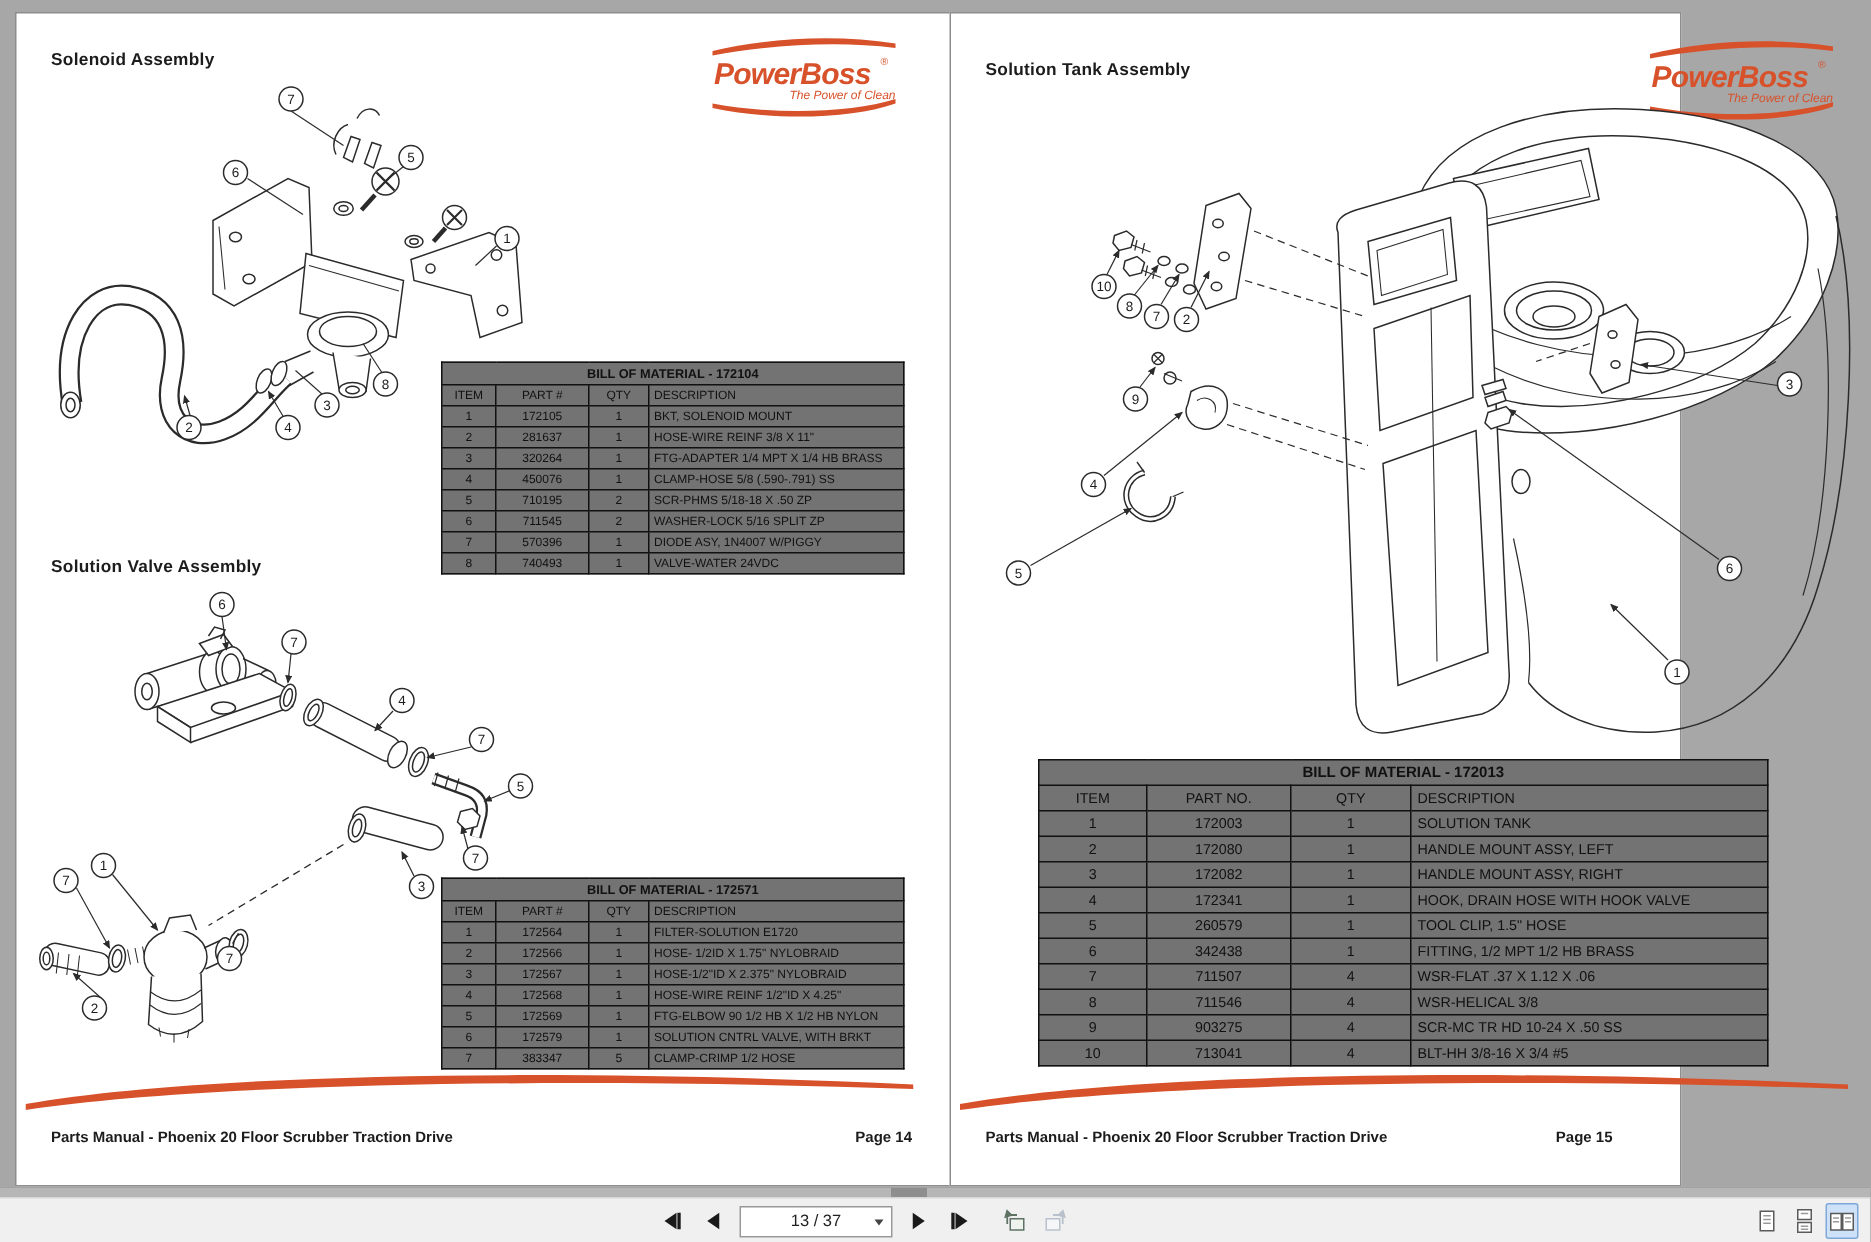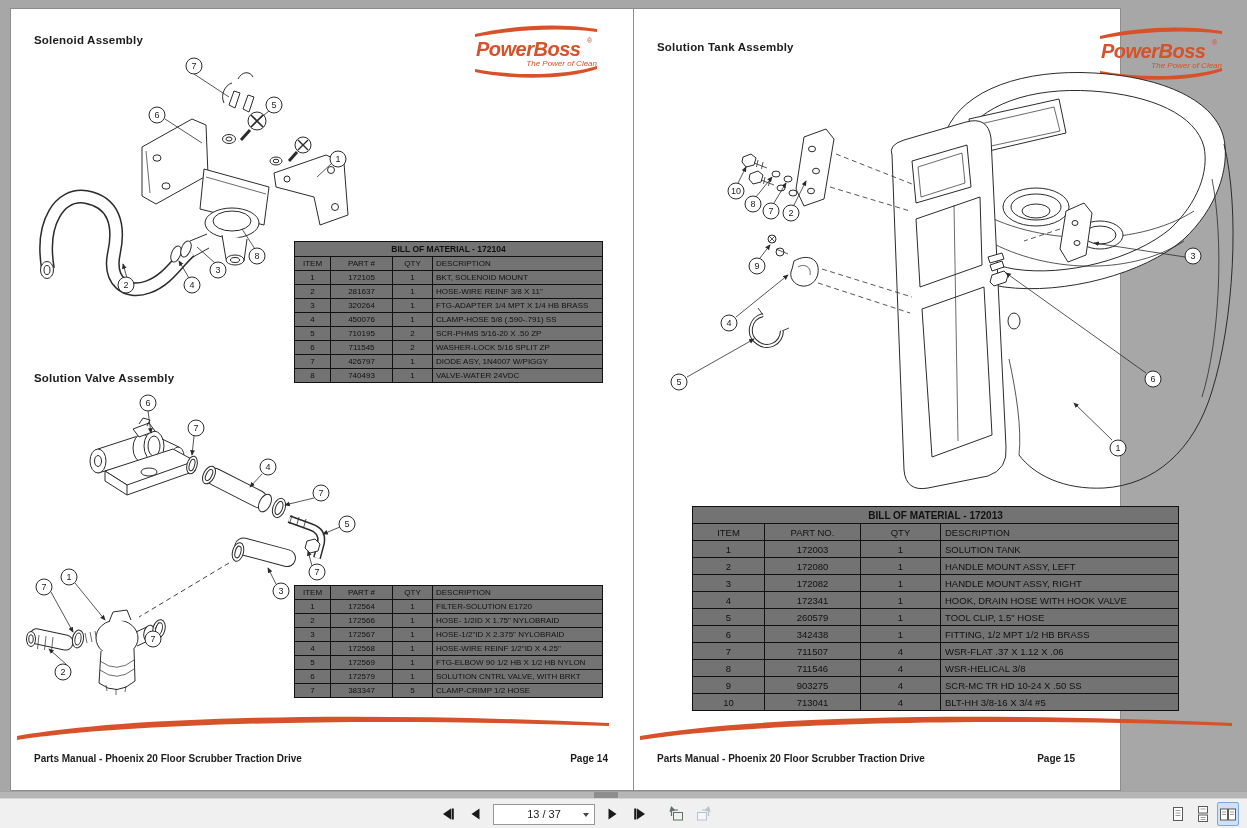--- a/index.html
+++ b/index.html
@@ -214,31 +214,31 @@
         <tr>
           <td>4</td>
           <td>450076</td>
           <td>1</td>
           <td class="desc">CLAMP-HOSE 5/8 (.590-.791) SS</td>
         </tr>
         <tr>
           <td>5</td>
           <td>710195</td>
           <td>2</td>
-          <td class="desc">SCR-PHMS 5/16-20 X .50 ZP</td>
+          <td class="desc">SCR-PHMS 5/18-18 X .50 ZP</td>
         </tr>
         <tr>
           <td>6</td>
           <td>711545</td>
           <td>2</td>
           <td class="desc">WASHER-LOCK 5/16 SPLIT ZP</td>
         </tr>
         <tr>
           <td>7</td>
-          <td>426797</td>
+          <td>570396</td>
           <td>1</td>
           <td class="desc">DIODE ASY, 1N4007 W/PIGGY</td>
         </tr>
         <tr>
           <td>8</td>
           <td>740493</td>
           <td>1</td>
           <td class="desc">VALVE-WATER 24VDC</td>
         </tr>
       </tbody>
@@ -356,20 +356,23 @@
   </div>
 
   <table class="bom small" style="left:283px;top:576px">
     <colgroup>
         <col style="width:36px">
         <col style="width:62px">
         <col style="width:40px">
         <col style="width:170px">
       </colgroup>
     <tbody>
+        <tr>
+          <td class="tbl-title" colspan="4">BILL OF MATERIAL - 172571</td>
+        </tr>
     <tr>
       <th>ITEM</th>
       <th>PART #</th>
       <th>QTY</th>
       <th class="desc">DESCRIPTION</th>
     </tr>
     </tbody>
       <tbody>
         <tr>
           <td>1</td>

